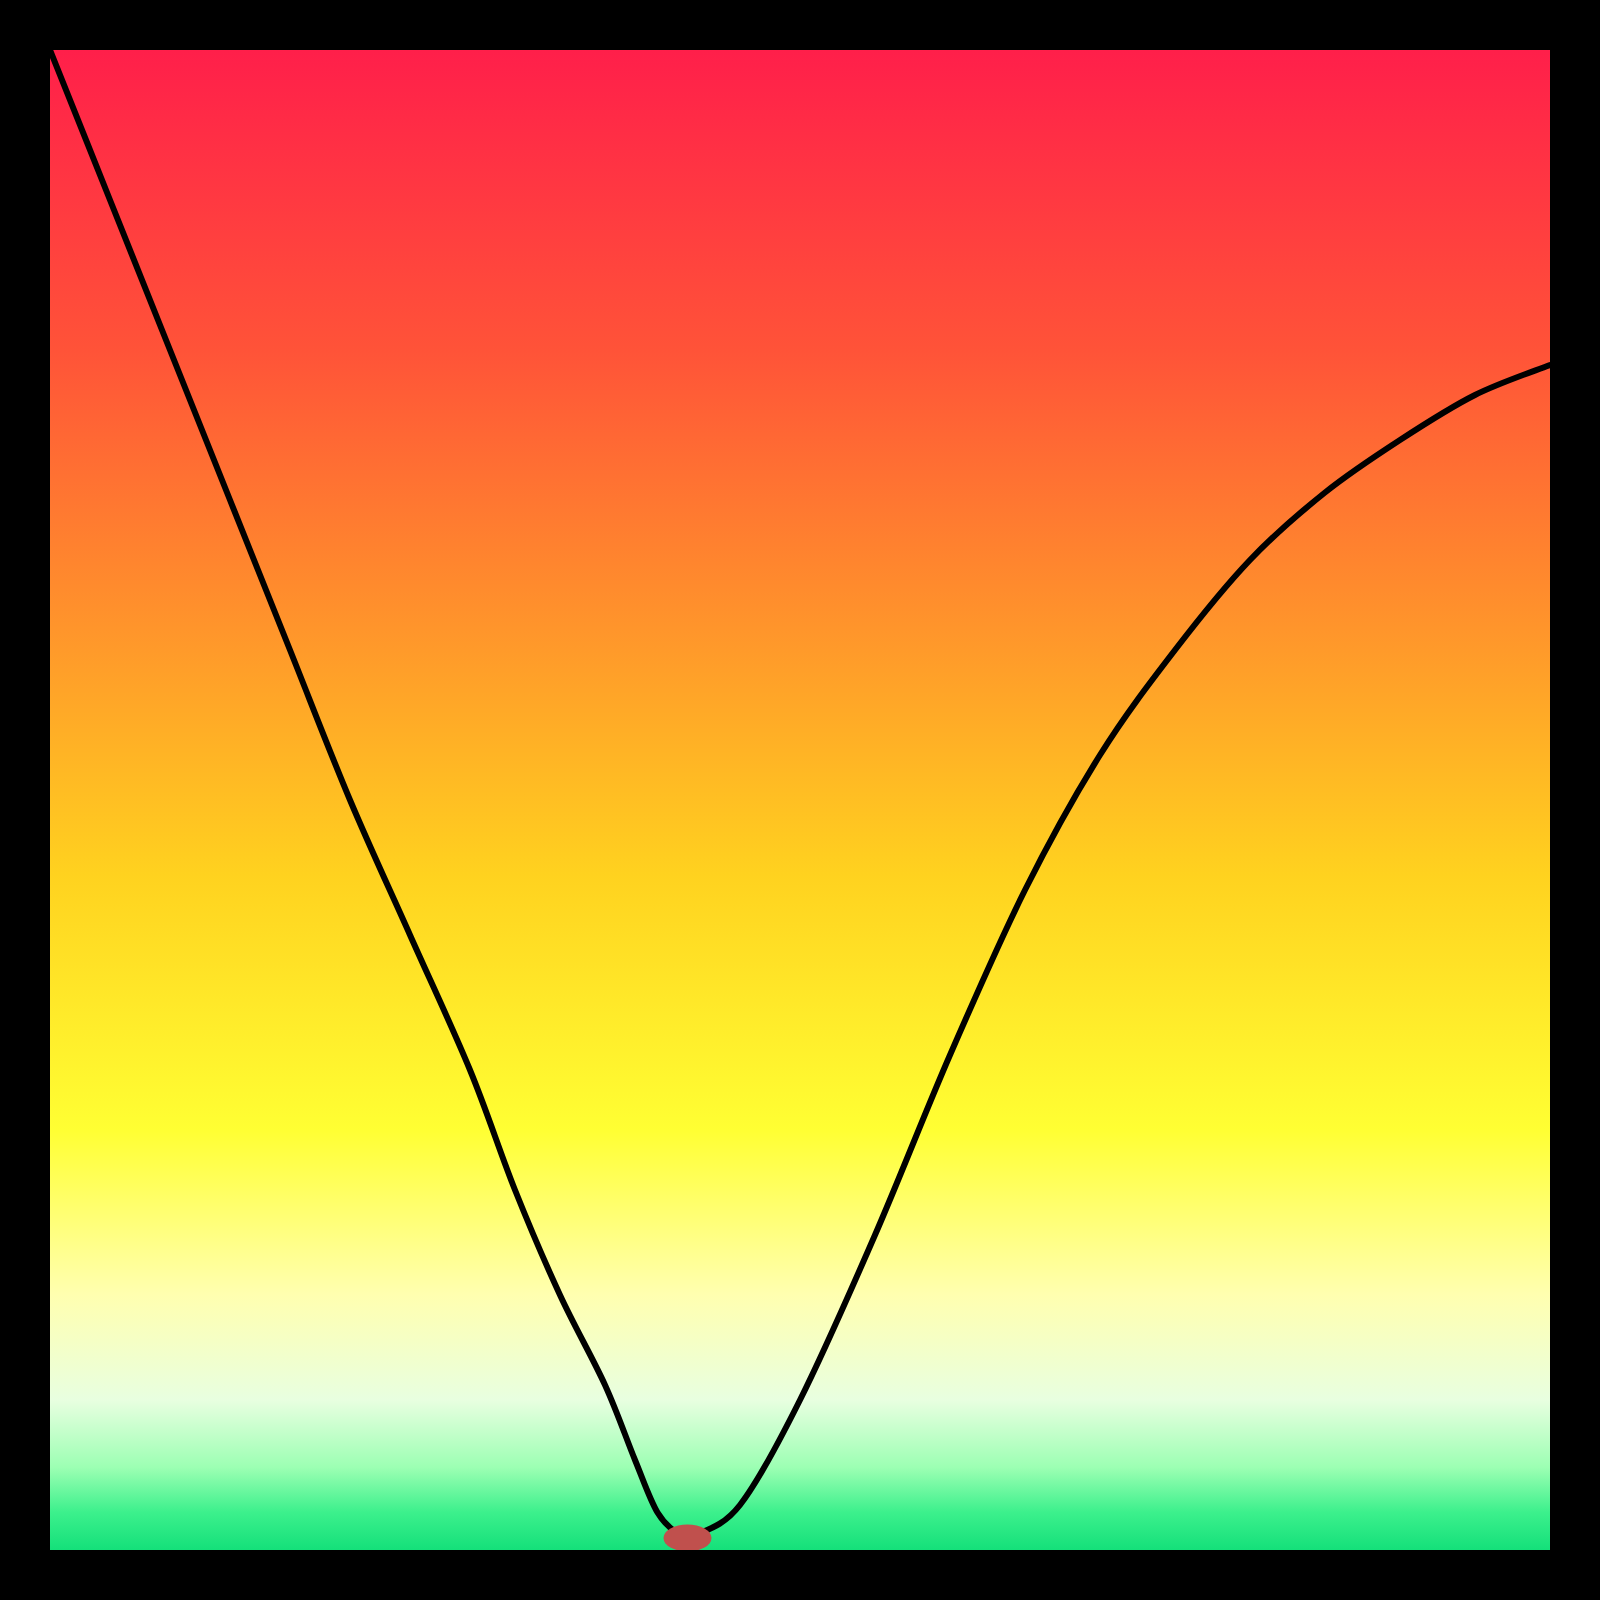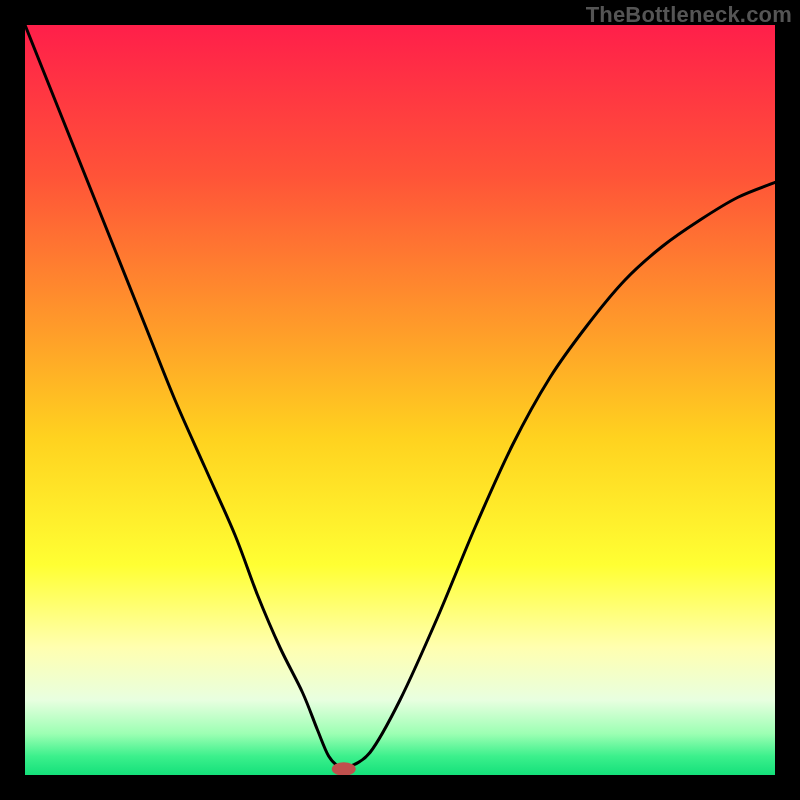--- a/index.html
+++ b/index.html
@@ -33,21 +33,20 @@
     font-weight: 600;
     letter-spacing: 0.2px;
   }
   svg { display: block; }
 </style>
 </head>
 <body>
 
 <div class="frame">
 
-  <div class="attribution">TheBottleneck.com</div>
 
   <div class="plot">
     <svg id="chart-svg" width="750" height="750" viewBox="0 0 750 750">
       <defs>
         <linearGradient id="bg-grad" x1="0" y1="0" x2="0" y2="1">
             <stop offset="0%" stop-color="#ff1f4a"></stop>
             <stop offset="20%" stop-color="#ff5338"></stop>
             <stop offset="40%" stop-color="#ff9a2a"></stop>
             <stop offset="55.00000000000001%" stop-color="#ffd21f"></stop>
             <stop offset="72%" stop-color="#ffff33"></stop>

